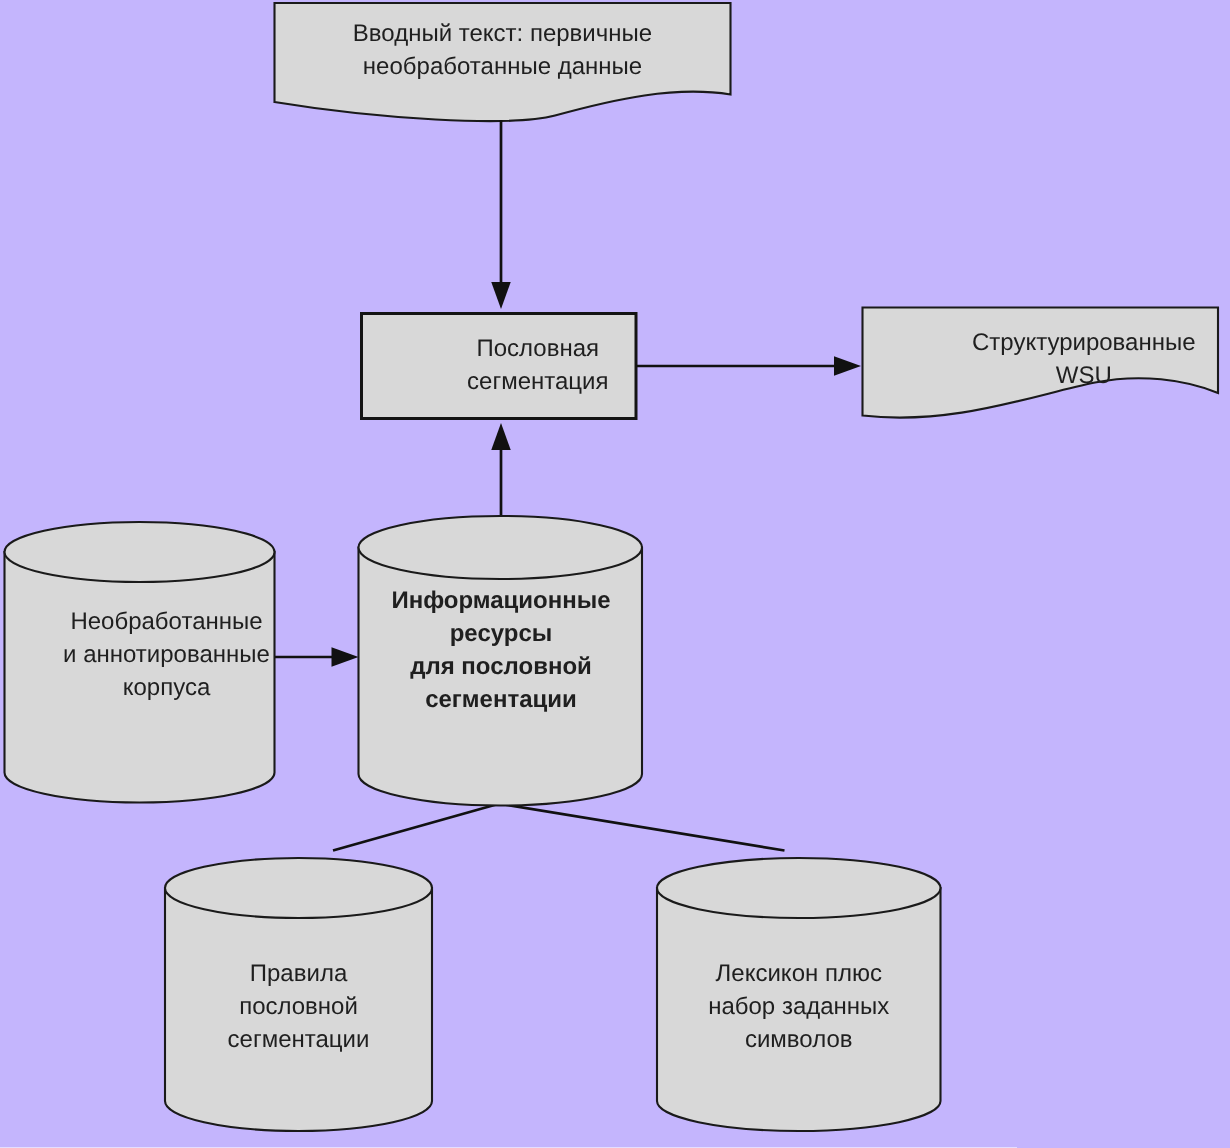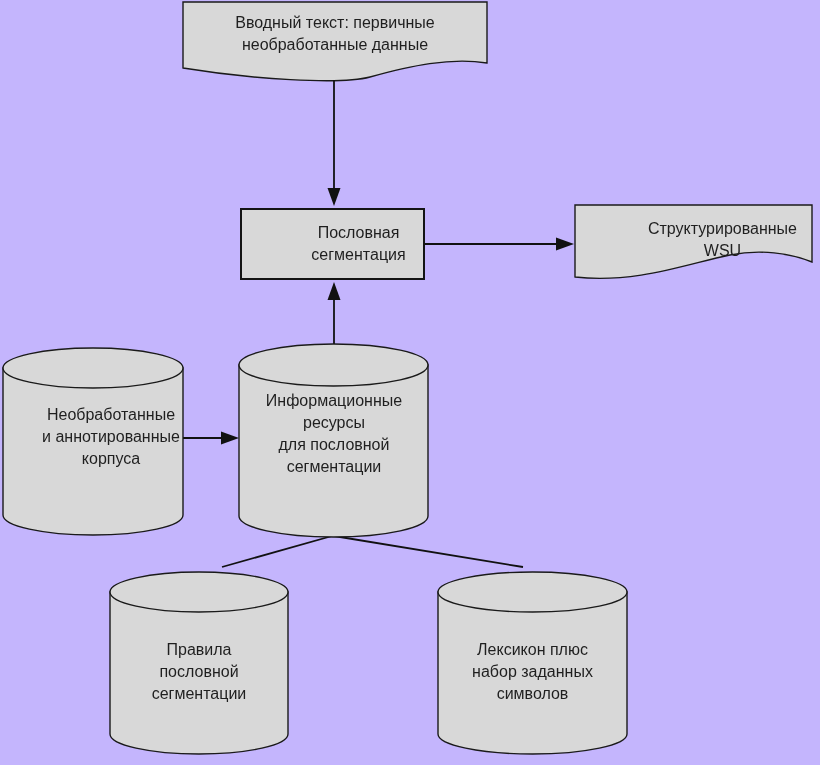--- a/index.html
+++ b/index.html
@@ -99,21 +99,21 @@
   <div class="node-label" style="left:256px; top:209px; width:205px; height:70px;">Пословная
 сегментация</div>
 
   <div class="node-label" style="left:604px; top:212px; width:237px; height:56px;">Структурированные
 WSU</div>
 
   <div class="node-label" style="left:3px; top:348px; width:216px; height:178px;">Необработанные
 и аннотированные
 корпуса</div>
 
-  <div class="node-label" style="left:239px; top:345px; width:190px; height:178px;">Информационные
+  <div class="node-label" style="left:239px; top:345px; width:190px; height:178px;font-weight:bold;">Информационные
 ресурсы
 для пословной
 сегментации</div>
 
   <div class="node-label" style="left:110px; top:572px; width:178px; height:200px;">Правила
 пословной
 сегментации</div>
 
   <div class="node-label" style="left:438px; top:572px; width:189px; height:200px;">Лексикон плюс
 набор заданных

